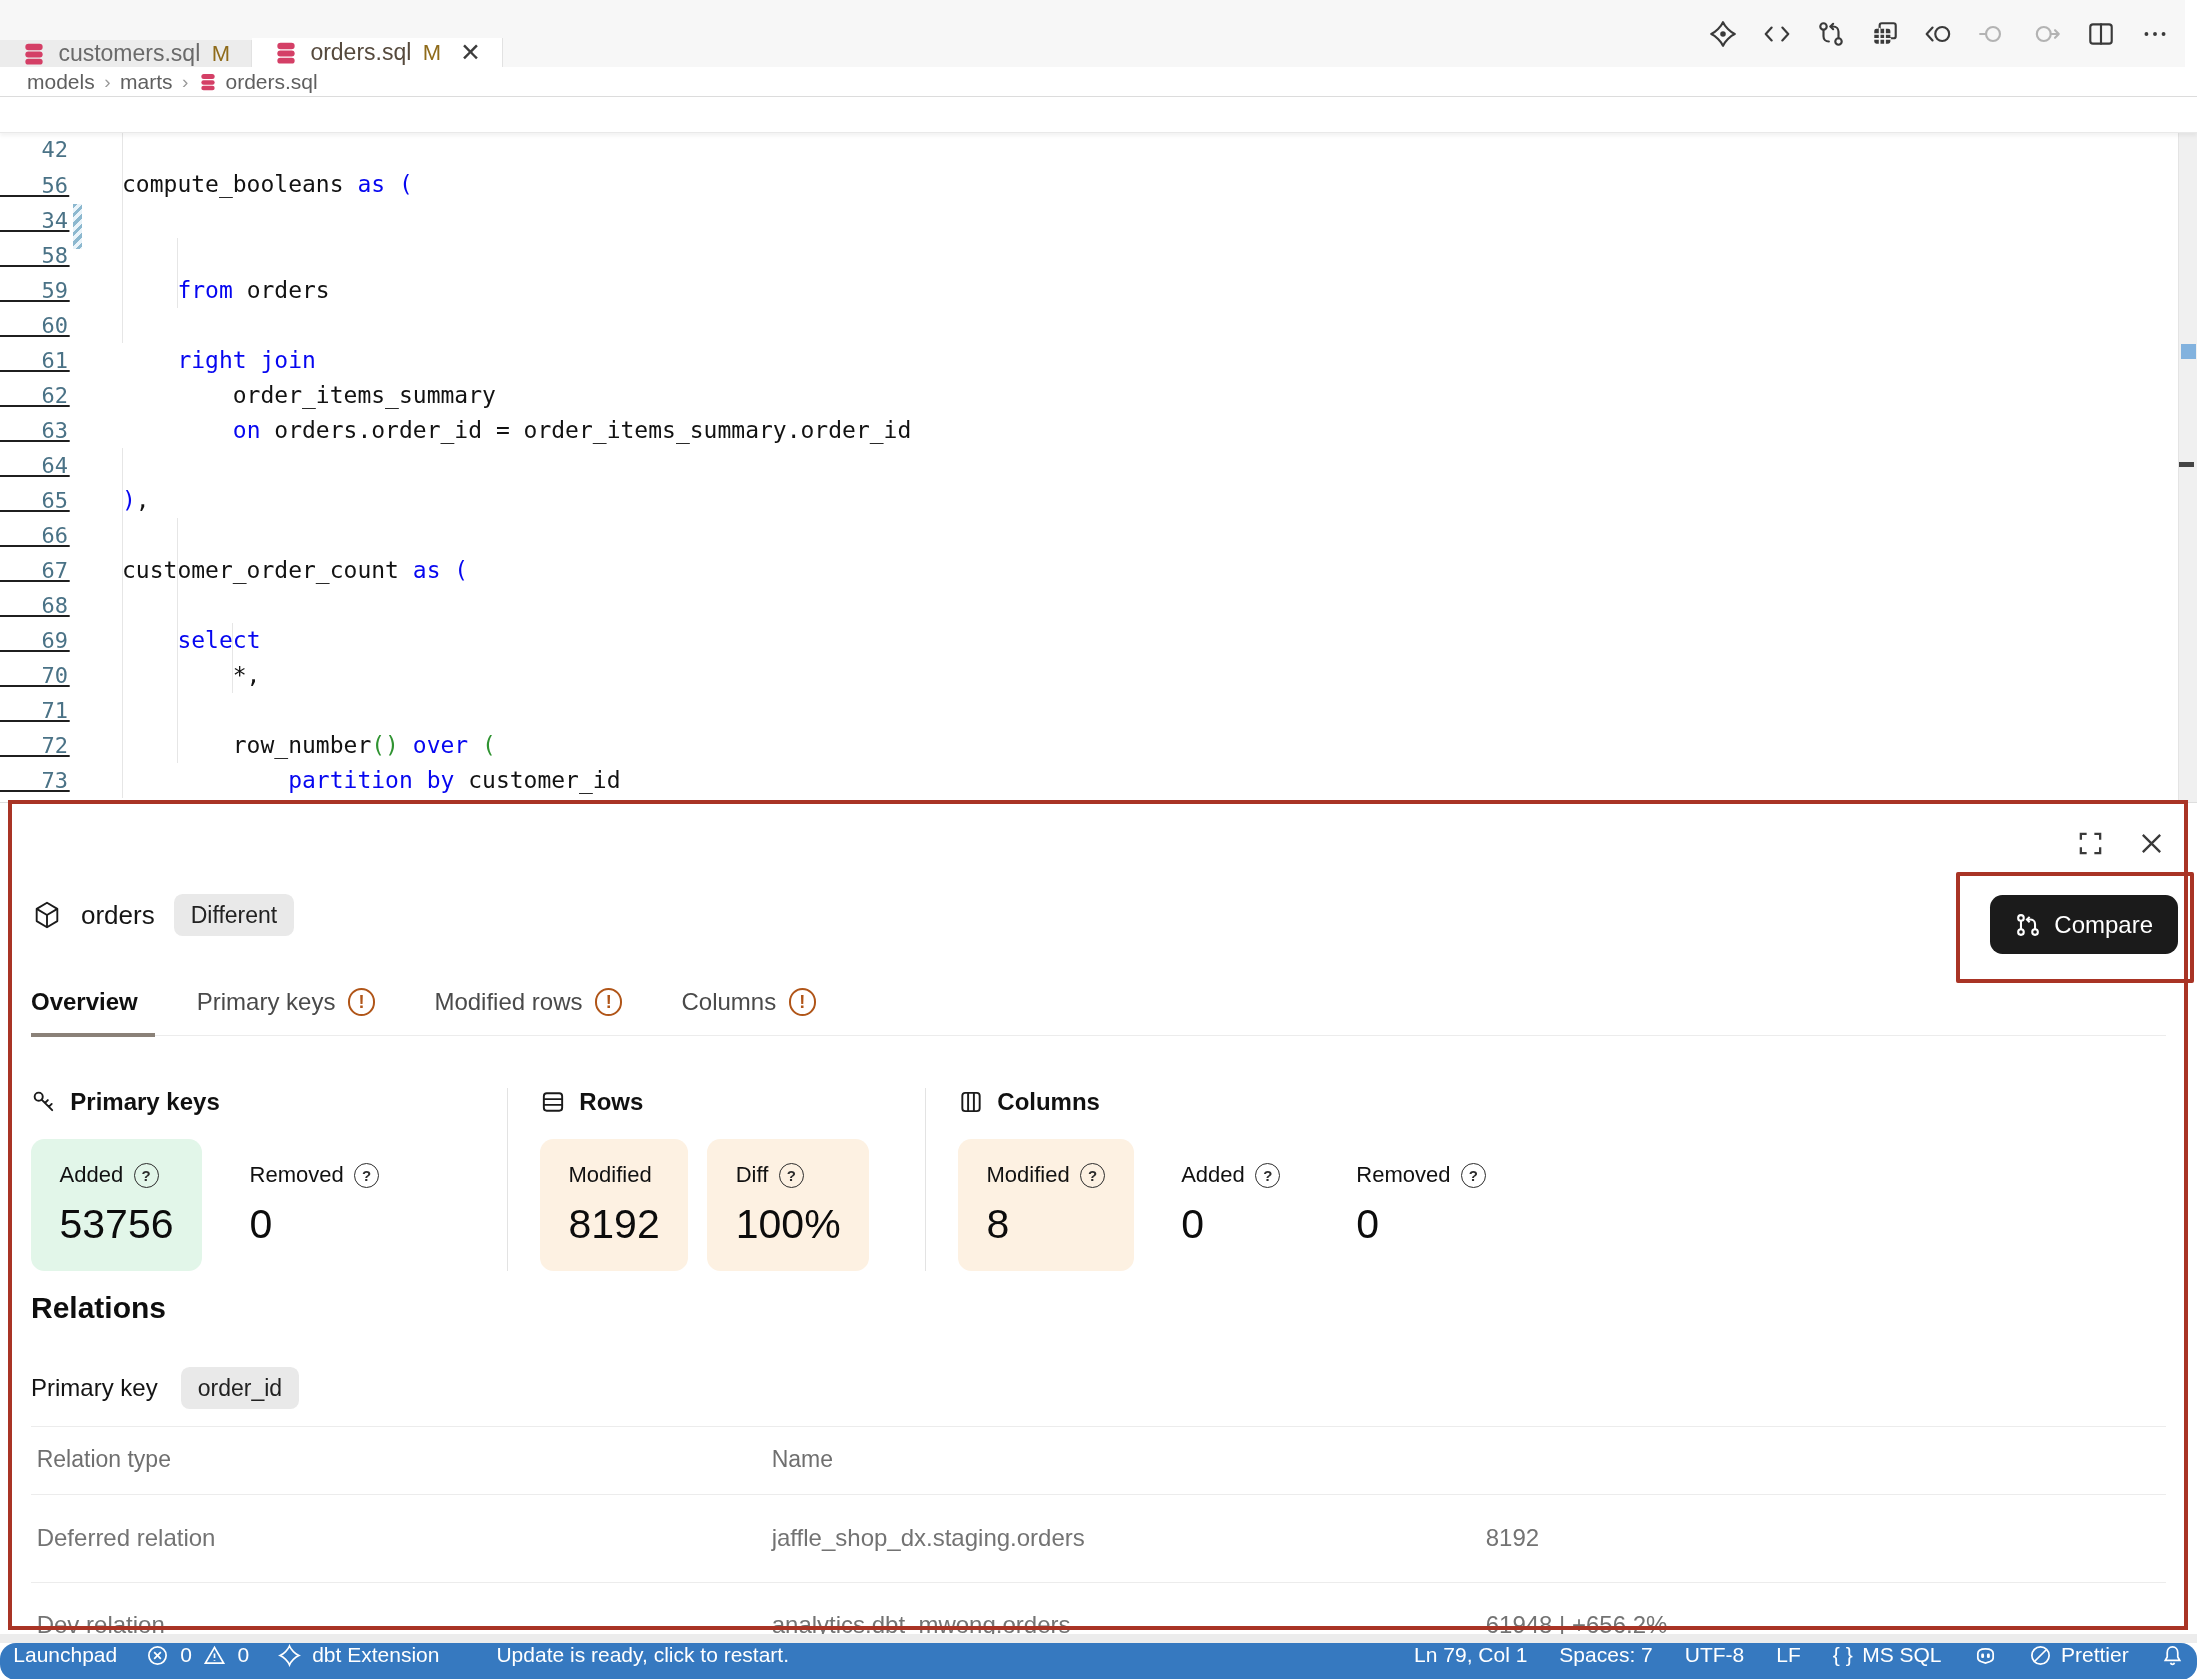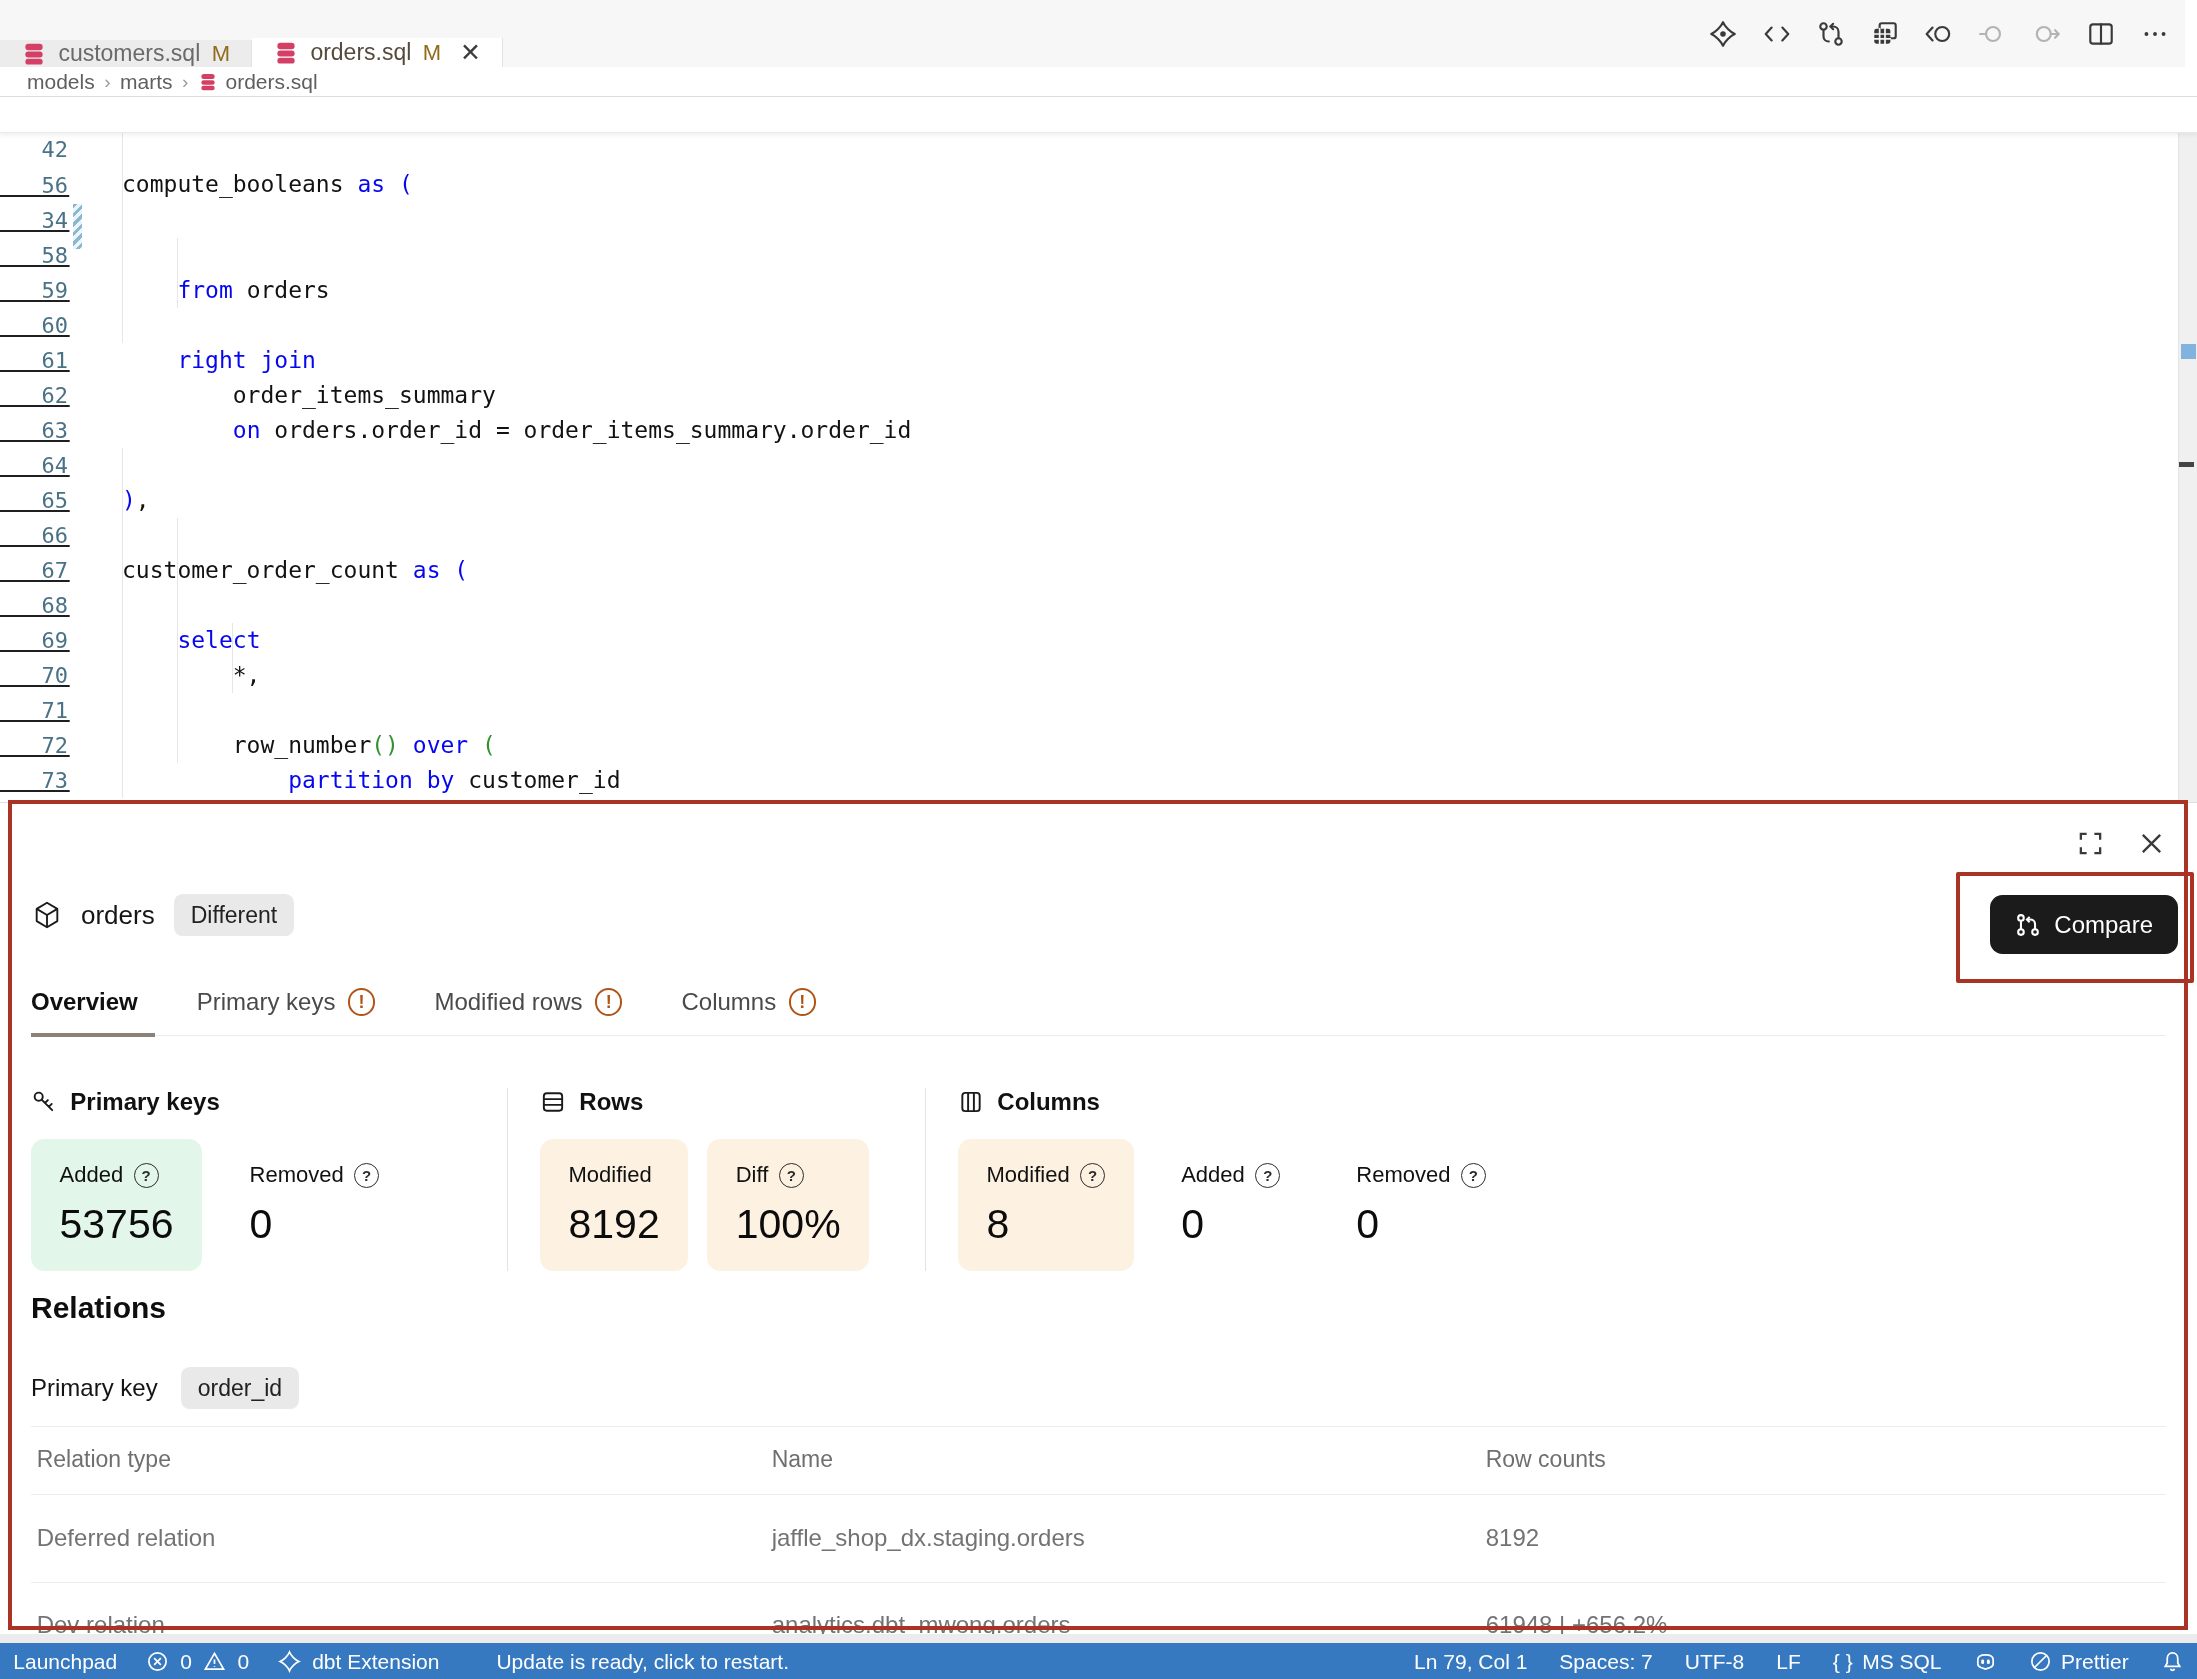--- a/index.html
+++ b/index.html
@@ -74,21 +74,21 @@
   .pk-row { position:absolute; top:564px; left:31px; display:flex; align-items:center; gap:23px; font-size:24px; color:#141414; }
   .rel-table { position:absolute; top:623px; left:31px; right:31px; border-top:1.9px solid #ececec; }
   .rrow { display:grid; grid-template-columns:735px 714px auto; align-items:center; border-bottom:1.9px solid #ececec; }
   .rrow:last-child { border-bottom:none; }
   .rrow.head { color:#6f6f6f; font-size:23px; padding:19px 0 21px 5.7px; }
   .rrow.body { color:#737373; font-size:24px; padding:28.5px 0 30px 5.7px; }
 
   .panel-strip { position:absolute; left:0; right:0; bottom:37px; height:8.6px; background:#ececec; }
 
   
-  .statusbar { position:absolute; left:0; right:0; bottom:0; height:37px; background:#3679c0; color:#fff; display:flex; align-items:center; justify-content:space-between; padding:0 13.3px; font-size:21px; }
+  .statusbar { position:absolute; left:0; right:0; bottom:0; height:37px; background:#3679c0; color:#fff; display:flex; align-items:flex-start; justify-content:space-between; padding:0 13.3px; font-size:21px;border-radius:16px; }
   .sb-group { display:flex; align-items:center; gap:11.4px; }
   .sb-left { display:flex; align-items:center; gap:28.5px; }
   .sb-right { display:flex; align-items:center; gap:32px; }
   .sb-ic { width:23px; height:23px; color:#fff; }
   .sb-item { display:flex; align-items:center; gap:9.5px; }
 
   
   .anno { position:absolute; border:4.8px solid #a93425; pointer-events:none; z-index:50; }
   .anno-panel { left:7.6px; top:800px; width:2180px; height:830px; }
   .ring-tab { position:absolute; left:-15px; right:-15px; top:-13.3px; bottom:-7.6px; border:3.8px solid #a93425; pointer-events:none; }
@@ -460,21 +460,20 @@
 
   <div class="relations-h">Relations</div>
   <div class="pk-row">
     <span>Primary key</span>
     <span class="pill">order_id</span>
   </div>
   <div class="rel-table" id="rel-table">
       <div class="rrow head">
         <span>Relation type</span>
         <span>Name</span>
-        <span>Row counts</span>
       </div>
       <div class="rrow body">
         <span>Deferred relation</span>
         <span>jaffle_shop_dx.staging.orders</span>
         <span>8192</span>
       </div>
       <div class="rrow body">
         <span>Dev relation</span>
         <span>analytics.dbt_mwong.orders</span>
         <span>61948 | +656.2%</span>

